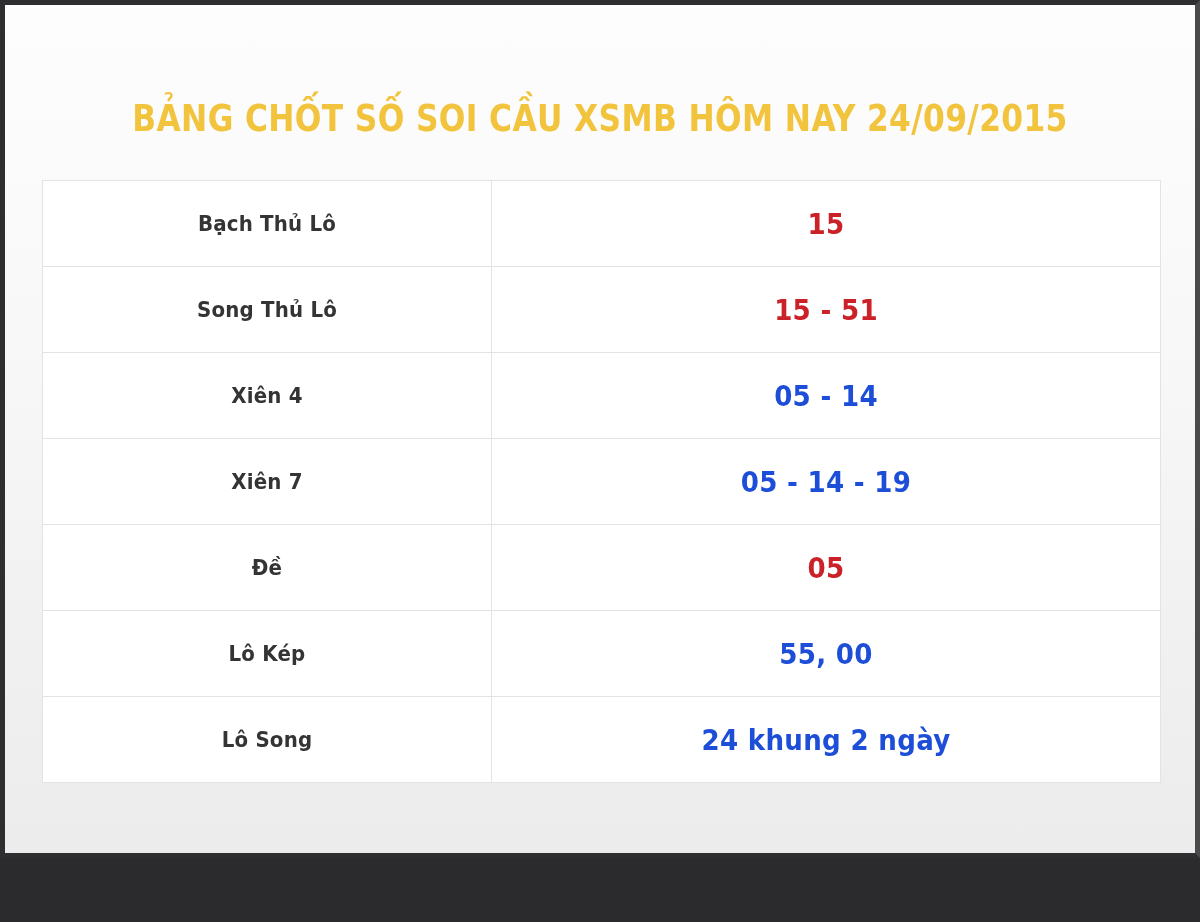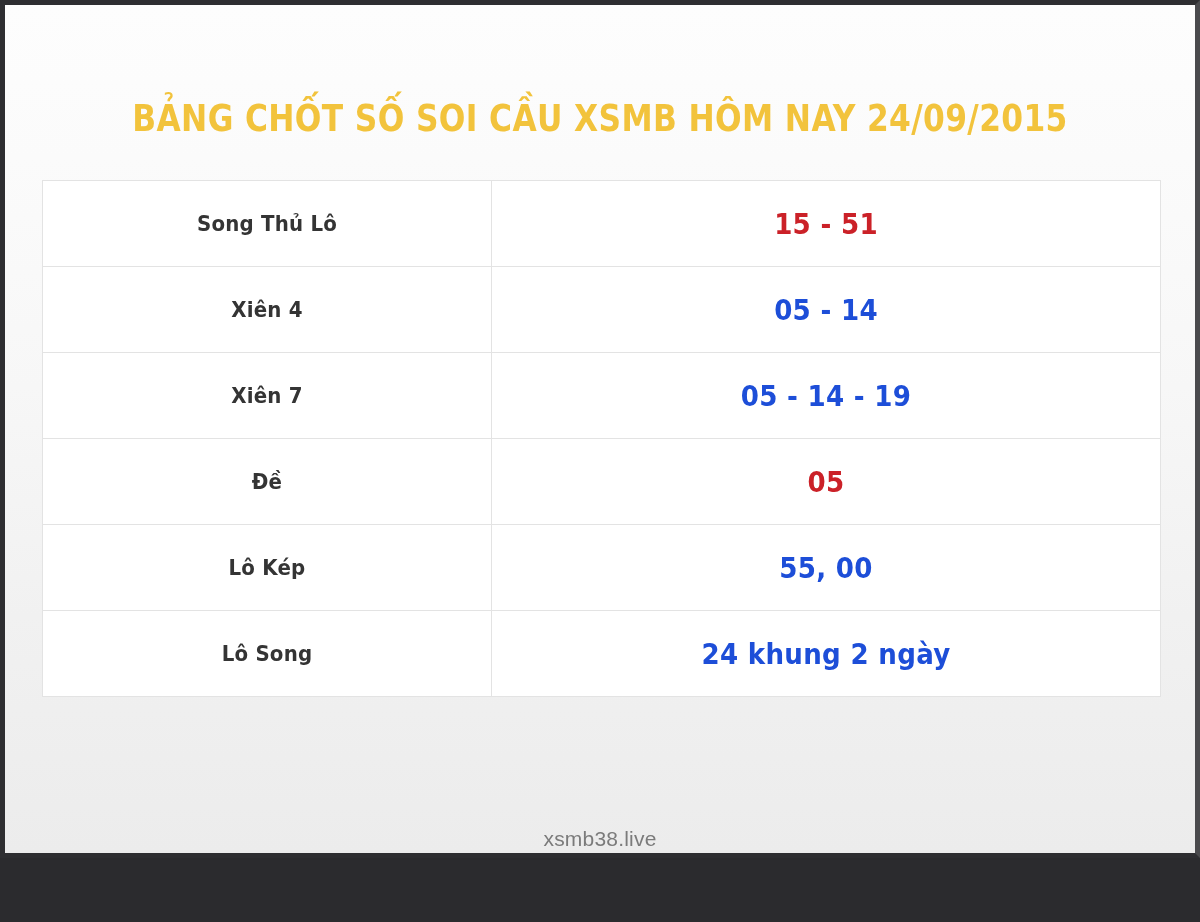--- a/index.html
+++ b/index.html
@@ -118,20 +118,24 @@
 <body>
 
 <div class="frame">
   <div class="canvas">
 
     <div class="title">BẢNG CHỐT SỐ SOI CẦU XSMB HÔM NAY 24/09/2015</div>
 
     <table class="table">
       <tbody>
           <tr>
+            <td class="col-label"><span class="label-text">Bạch Thủ Lô</span></td>
+            <td class="col-value"><span class="value-text red">15</span></td>
+          </tr>
+          <tr>
             <td class="col-label"><span class="label-text">Song Thủ Lô</span></td>
             <td class="col-value"><span class="value-text red">15 - 51</span></td>
           </tr>
           <tr>
             <td class="col-label"><span class="label-text">Xiên 4</span></td>
             <td class="col-value"><span class="value-text">05 - 14</span></td>
           </tr>
           <tr>
             <td class="col-label"><span class="label-text">Xiên 7</span></td>
             <td class="col-value"><span class="value-text">05 - 14 - 19</span></td>
@@ -144,16 +148,15 @@
             <td class="col-label"><span class="label-text">Lô Kép</span></td>
             <td class="col-value"><span class="value-text">55, 00</span></td>
           </tr>
           <tr>
             <td class="col-label"><span class="label-text">Lô Song</span></td>
             <td class="col-value"><span class="value-text">24 khung 2 ngày</span></td>
           </tr>
         </tbody>
     </table>
 
-    <div class="footer">xsmb38.live</div>
 
   </div>
 </div>
 
 </body></html>

